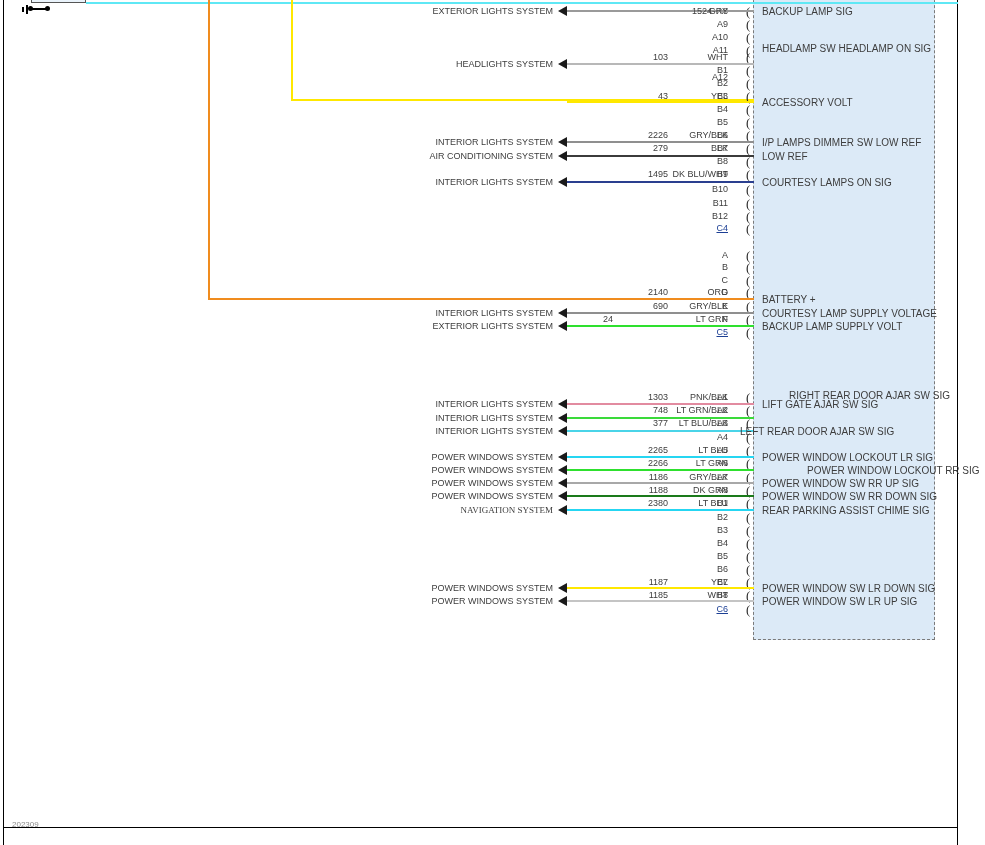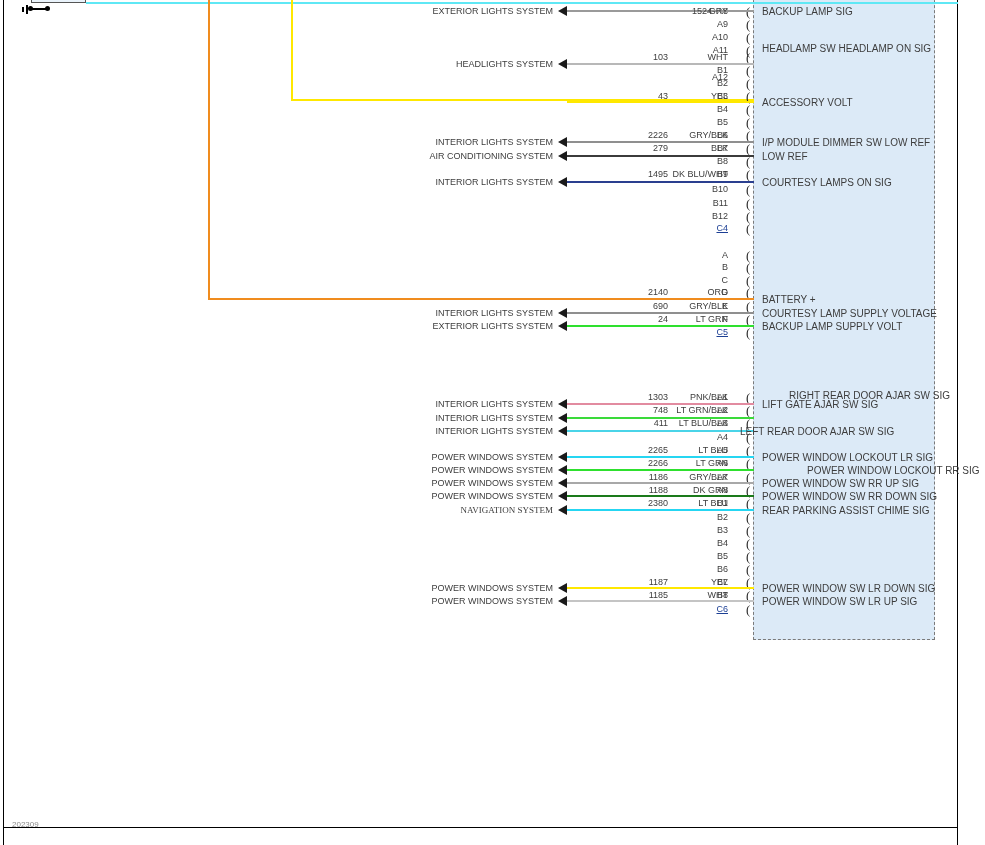--- a/index.html
+++ b/index.html
@@ -189,21 +189,21 @@
       <div class="pin-id" style="left: 702px; top: 109px;">B4</div>
       <div class="pin-term" style="left: 746px; top: 122px;">(</div>
       <div class="pin-id" style="left: 702px; top: 122px;">B5</div>
       <div class="pin-term" style="left: 746px; top: 135px;">(</div>
       <div class="pin-id" style="left: 702px; top: 135px;">B6</div>
       <div class="wire wire-h" style="left: 567px; top: 141px; width: 187px; background: rgb(143, 143, 143);"></div>
       <div class="arrow" style="left: 558px; top: 137px;"></div>
       <div class="sys-label" style="left: 253px; width: 300px; top: 142px;">INTERIOR LIGHTS SYSTEM</div>
       <div class="circuit-no" style="left: 548px; width: 120px; top: 135px;">2226</div>
       <div class="wire-color" style="left: 598px; width: 130px; top: 135px;">GRY/BLK</div>
-      <div class="fn-label" style="left: 762px; top: 142px;">I/P MODULE DIMMER SW LOW REF</div>
+      <div class="fn-label" style="left: 762px; top: 142px;">I/P LAMPS DIMMER SW LOW REF</div>
       <div class="pin-term" style="left: 746px; top: 148px;">(</div>
       <div class="pin-id" style="left: 702px; top: 148px;">B7</div>
       <div class="wire wire-h" style="left: 567px; top: 155px; width: 187px; background: rgb(59, 59, 59);"></div>
       <div class="arrow" style="left: 558px; top: 151px;"></div>
       <div class="sys-label" style="left: 253px; width: 300px; top: 156px;">AIR CONDITIONING SYSTEM</div>
       <div class="circuit-no" style="left: 548px; width: 120px; top: 148px;">279</div>
       <div class="wire-color" style="left: 598px; width: 130px; top: 148px;">BLK</div>
       <div class="fn-label" style="left: 762px; top: 156px;">LOW REF</div>
       <div class="pin-term" style="left: 746px; top: 161px;">(</div>
       <div class="pin-id" style="left: 702px; top: 161px;">B8</div>
@@ -241,21 +241,21 @@
       <div class="arrow" style="left: 558px; top: 308px;"></div>
       <div class="sys-label" style="left: 253px; width: 300px; top: 313px;">INTERIOR LIGHTS SYSTEM</div>
       <div class="circuit-no" style="left: 548px; width: 120px; top: 306px;">690</div>
       <div class="wire-color" style="left: 598px; width: 130px; top: 306px;">GRY/BLK</div>
       <div class="fn-label" style="left: 762px; top: 313px;">COURTESY LAMP SUPPLY VOLTAGE</div>
       <div class="pin-term" style="left: 746px; top: 319px;">(</div>
       <div class="pin-id" style="left: 702px; top: 319px;">F</div>
       <div class="wire wire-h" style="left: 567px; top: 325px; width: 187px; background: rgb(46, 224, 46);"></div>
       <div class="arrow" style="left: 558px; top: 321px;"></div>
       <div class="sys-label" style="left: 253px; width: 300px; top: 326px;">EXTERIOR LIGHTS SYSTEM</div>
-      <div class="circuit-no" style="left: 548px; width: 120px; top: 319px;">24</div>
+      <div class="circuit-no" style="left: 548px; width: 120px; top: 319px; text-align: center;">24</div>
       <div class="wire-color" style="left: 598px; width: 130px; top: 319px;">LT GRN</div>
       <div class="fn-label" style="left: 762px; top: 326px;">BACKUP LAMP SUPPLY VOLT</div>
       <div class="conn-id" style="left: 702px; top: 332px;">C5</div>
       <div class="pin-term" style="left: 746px; top: 332px;">(</div>
       <div class="pin-term" style="left: 746px; top: 397px;">(</div>
       <div class="pin-id" style="left: 702px; top: 397px;">A1</div>
       <div class="wire wire-h" style="left: 567px; top: 403px; width: 187px; background: rgb(226, 139, 160);"></div>
       <div class="arrow" style="left: 558px; top: 399px;"></div>
       <div class="sys-label" style="left: 253px; width: 300px; top: 404px;">INTERIOR LIGHTS SYSTEM</div>
       <div class="circuit-no" style="left: 548px; width: 120px; top: 397px;">1303</div>
@@ -267,21 +267,21 @@
       <div class="arrow" style="left: 558px; top: 413px;"></div>
       <div class="sys-label" style="left: 253px; width: 300px; top: 418px;">INTERIOR LIGHTS SYSTEM</div>
       <div class="circuit-no" style="left: 548px; width: 120px; top: 410px;">748</div>
       <div class="wire-color" style="left: 598px; width: 130px; top: 410px;">LT GRN/BLK</div>
       <div class="fn-label" style="left: 762px; top: 395px; padding-left: 27px;">RIGHT REAR DOOR AJAR SW SIG</div>
       <div class="pin-term" style="left: 746px; top: 423px;">(</div>
       <div class="pin-id" style="left: 702px; top: 423px;">A3</div>
       <div class="wire wire-h" style="left: 567px; top: 430px; width: 187px; background: rgb(74, 212, 232);"></div>
       <div class="arrow" style="left: 558px; top: 426px;"></div>
       <div class="sys-label" style="left: 253px; width: 300px; top: 431px;">INTERIOR LIGHTS SYSTEM</div>
-      <div class="circuit-no" style="left: 548px; width: 120px; top: 423px;">411</div>
+      <div class="circuit-no" style="left: 548px; width: 120px; top: 423px;">377</div>
       <div class="wire-color" style="left: 598px; width: 130px; top: 423px;">LT BLU/BLK</div>
       <div class="fn-label" style="left: 740px; top: 431px;">LEFT REAR DOOR AJAR SW SIG</div>
       <div class="pin-term" style="left: 746px; top: 437px;">(</div>
       <div class="pin-id" style="left: 702px; top: 437px;">A4</div>
       <div class="pin-term" style="left: 746px; top: 450px;">(</div>
       <div class="pin-id" style="left: 702px; top: 450px;">A5</div>
       <div class="wire wire-h" style="left: 567px; top: 456px; width: 187px; background: rgb(37, 214, 242);"></div>
       <div class="arrow" style="left: 558px; top: 452px;"></div>
       <div class="sys-label" style="left: 253px; width: 300px; top: 457px;">POWER WINDOWS SYSTEM</div>
       <div class="circuit-no" style="left: 548px; width: 120px; top: 450px;">2265</div>

